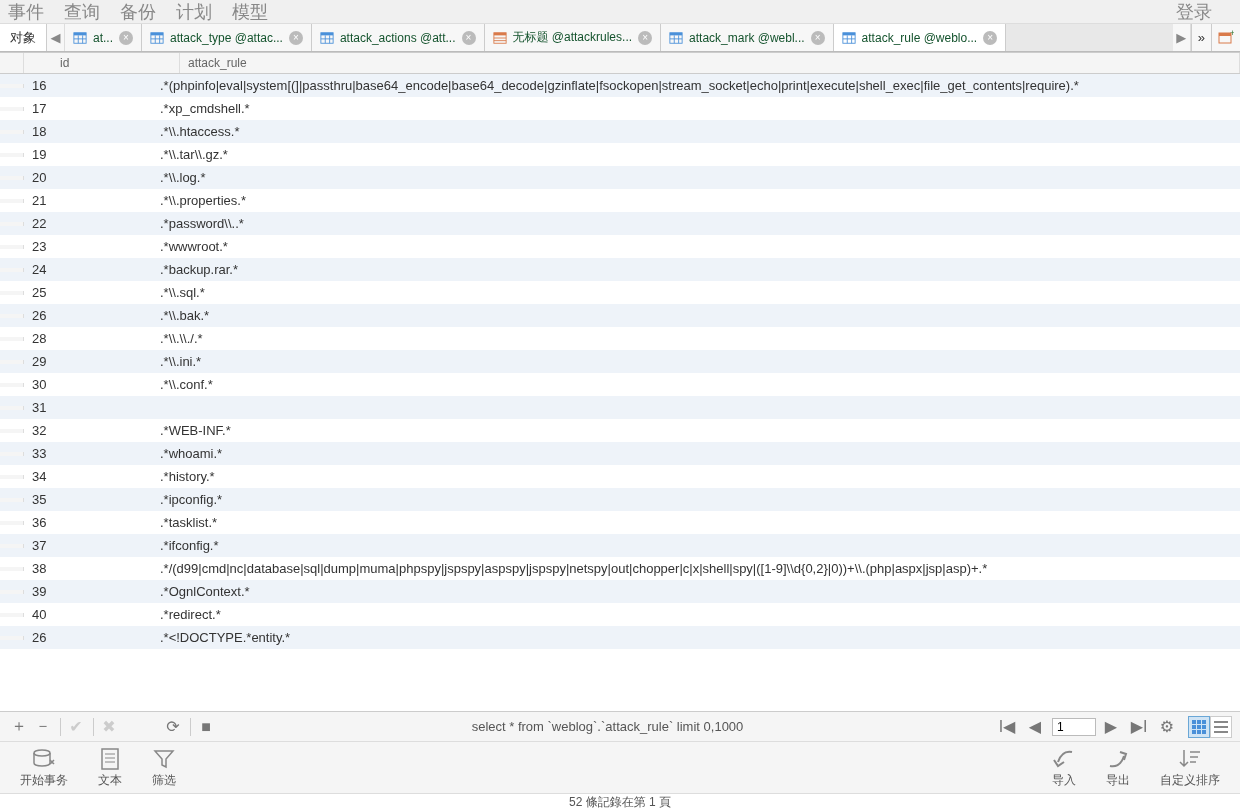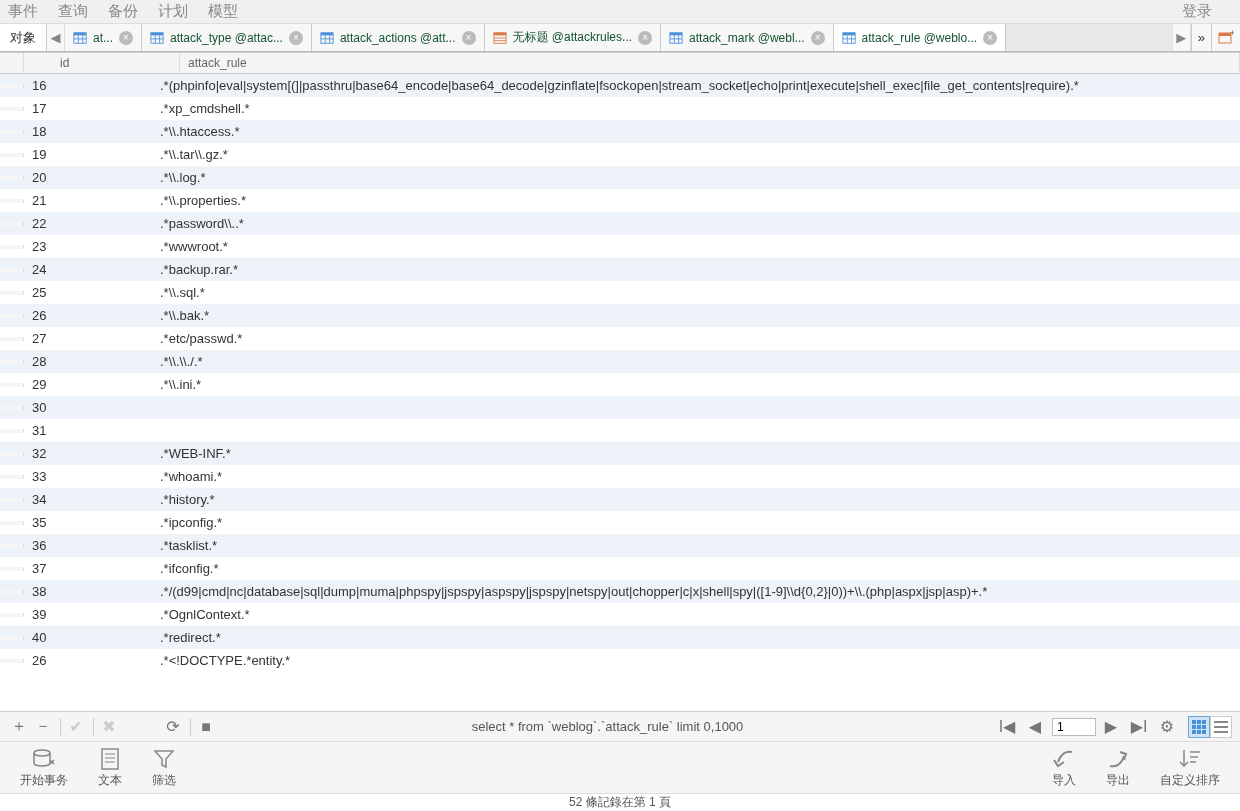--- a/index.html
+++ b/index.html
@@ -1,17 +1,17 @@
 <!DOCTYPE html>
 <html><head>
 <meta charset="utf-8">
 <style>
 * { box-sizing: border-box; margin: 0; padding: 0; }
 body { font-family: -apple-system, "Helvetica Neue", Arial, sans-serif; font-size: 13px; color: #333; background: #f5f5f5; width: 1240px; height: 811px; overflow: hidden; display: flex; flex-direction: column; }
-.menubar { display: flex; align-items: center; background: #f0f0f0; height: 24px; padding: 0 8px; border-bottom: 1px solid #ddd; color: #888; font-size: 15px; }
+.menubar { display: flex; align-items: center; background: #f0f0f0; height: 24px; padding: 0 8px; border-bottom: 1px solid #ddd; color: #888; font-size: 18px; }
 .menubar .menu-item { margin-right: 20px; cursor: default; }
 .menubar .spacer { flex: 1; }
 .tabbar { display: flex; align-items: stretch; background: #e8e8e8; height: 28px; border-bottom: 1px solid #bbb; }
 .left-tab { display: flex; align-items: center; padding: 0 10px; background: #fff; border-right: 1px solid #ccc; font-size: 13px; }
 .nav-arrow { width: 18px; display: flex; align-items: center; justify-content: center; color: #888; border-right: 1px solid #ddd; background: #f7f7f7; cursor: pointer; }
 .tab { display: flex; align-items: center; padding: 0 8px; border-right: 1px solid #ccc; background: #f7f7f7; max-width: 210px; white-space: nowrap; overflow: hidden; cursor: pointer; position: relative; }
 .tab.active { background: #fff; }
 .tab .tab-icon { width: 14px; height: 14px; margin-right: 6px; flex-shrink: 0; }
 .tab .tab-label { overflow: hidden; text-overflow: ellipsis; font-size: 12px; color: #14532d; }
 .tab .close { margin-left: 6px; width: 14px; height: 14px; border-radius: 50%; background: #bbb; color: #fff; font-size: 10px; display: flex; align-items: center; justify-content: center; flex-shrink: 0; }
@@ -199,36 +199,32 @@
         <div class="rcell id">25</div>
         <div class="rcell rule">.*\\.sql.*</div>
       </div>
       <div class="grid-row">
         <div class="rcell gutter"></div>
         <div class="rcell id">26</div>
         <div class="rcell rule">.*\\.bak.*</div>
       </div>
       <div class="grid-row">
         <div class="rcell gutter"></div>
-        <div class="rcell id">27</div>
-        <div class="rcell rule">.*etc/passwd.*</div>
-      </div>
-      <div class="grid-row">
-        <div class="rcell gutter"></div>
         <div class="rcell id">28</div>
         <div class="rcell rule">.*\\.\\./.*</div>
       </div>
       <div class="grid-row">
         <div class="rcell gutter"></div>
         <div class="rcell id">29</div>
         <div class="rcell rule">.*\\.ini.*</div>
       </div>
       <div class="grid-row">
         <div class="rcell gutter"></div>
         <div class="rcell id">30</div>
+        <div class="rcell rule">.*\\.conf.*</div>
       </div>
       <div class="grid-row">
         <div class="rcell gutter"></div>
         <div class="rcell id">31</div>
       </div>
       <div class="grid-row">
         <div class="rcell gutter"></div>
         <div class="rcell id">32</div>
         <div class="rcell rule">.*WEB-INF.*</div>
       </div>

